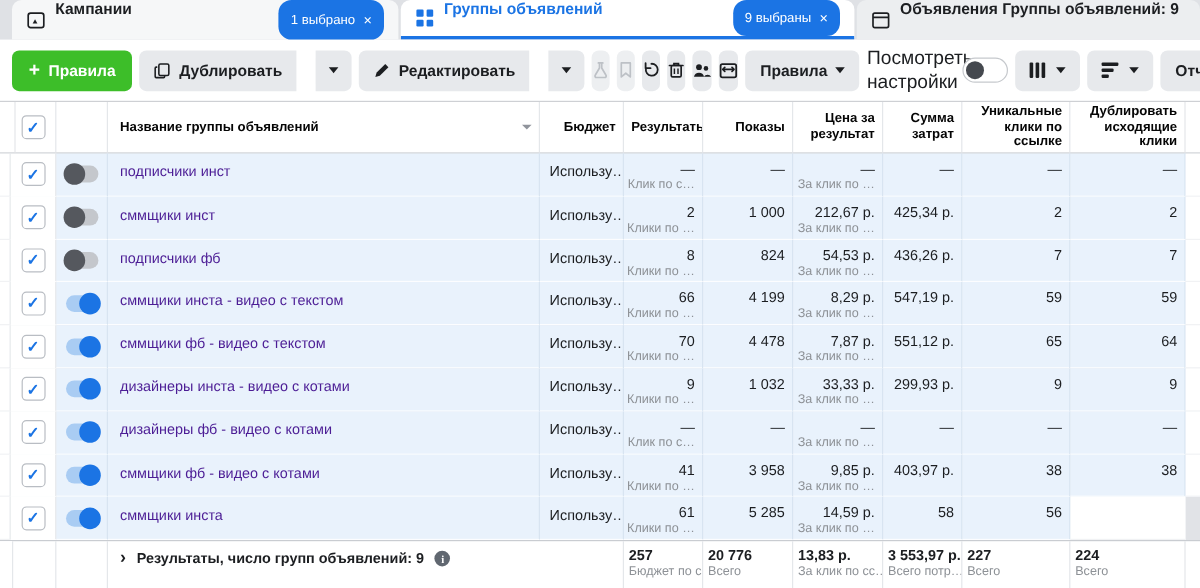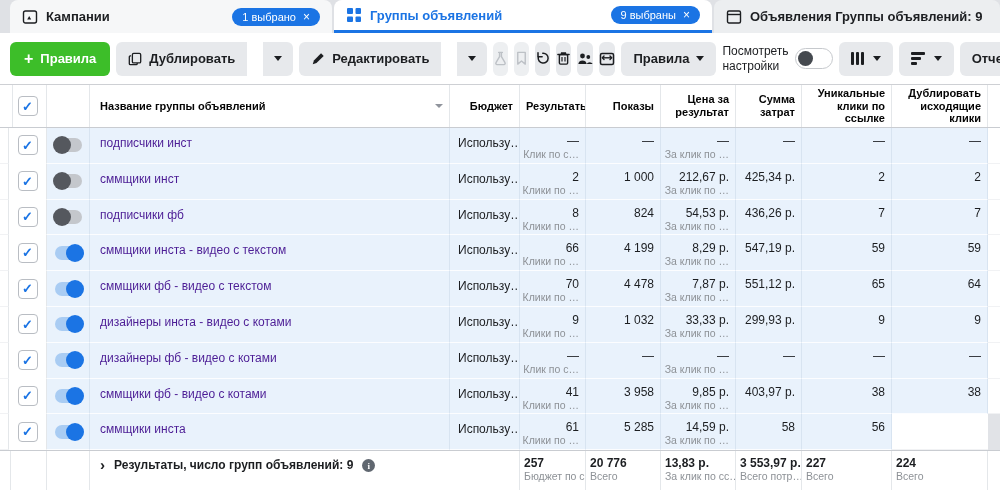--- a/index.html
+++ b/index.html
@@ -5,42 +5,42 @@
   * { box-sizing: border-box; margin: 0; padding: 0; }
   html,body { width:1000px; height:490px; }
   body {
     font-family: "Liberation Sans", sans-serif;
     background:#e1e3e7;
     color:#1c1e21;
     overflow:hidden;
   }
   
   .tabbar { height:33px; display:flex; align-items:stretch; background:#dfe1e5; padding-left:10px; }
-  .tab { display:flex; align-items:center; gap:8px; padding:0 12px; border-radius:8px 8px 0 0; margin-right:2px; cursor:pointer; }
+  .tab { display:flex; gap:8px; padding:0 12px; border-radius:8px 8px 0 0; margin-right:2px; cursor:pointer; }
   .tab .tlabel { font-size:13px; font-weight:700; white-space:nowrap; }
   .tab1 { width:322px; background:#f6f7f8; color:#1c1e21; }
   .tab2 { width:378px; background:#ffffff; color:#1b74e4; border-bottom:3px solid #1b74e4; }
   .tab3 { flex:1; background:#eceef0; color:#1c1e21; margin-right:0; border-radius:8px 8px 0 0; }
   .badge { margin-left:auto; background:#1b74e4; color:#fff; font-size:11px; font-weight:400;
            border-radius:11px; padding:3px 10px; display:flex; align-items:center; gap:7px; white-space:nowrap; }
   .badge .bx { font-size:12px; line-height:1; }
   .ticon { display:flex; align-items:center; }
   
   .toolbar { height:52px; background:#fff; display:flex; align-items:center; gap:6px; padding:0 10px; border-bottom:1px solid #ced0d4; }
   .btn { height:34px; background:#e7e9ec; border:none; border-radius:6px; font-family:inherit;
          font-size:13px; font-weight:600; color:#1c1e21; display:flex; align-items:center; gap:7px; padding:0 12px; cursor:pointer; white-space:nowrap; }
   .btn-create { background:#3dbe29; color:#fff; font-weight:700; padding:0 14px; }
   .btn-create .plus { font-size:16px; font-weight:700; line-height:1; }
   .split { display:flex; gap:16px; }
   .split .main { border-radius:6px 0 0 6px; }
   .split .arr  { border-radius:0 6px 6px 0; width:30px; justify-content:center; padding:0; }
   .iconbtn { width:36px; justify-content:center; padding:0; }
   .iconbtn.disabled { color:#bdc1c6; background:#edeff1; cursor:default; }
   .caret { width:0; height:0; border-left:4px solid transparent; border-right:4px solid transparent; border-top:5px solid currentColor; display:inline-block; }
-  .view-settings { margin-left:auto; font-size:12px; line-height:1.25; color:#1c1e21; width:74px; }
+  .view-settings { margin-left:auto; font-size:16px; line-height:1.25; color:#1c1e21; width:74px; }
   .switch { width:38px; height:21px; border:1px solid #c6c9cd; background:#fff; border-radius:11px; position:relative; cursor:pointer; flex:none; }
   .switch .knob { position:absolute; top:2px; left:2px; width:15px; height:15px; border-radius:50%; background:#45494f; }
   .cols-icon { display:flex; gap:2px; }
   .cols-icon i { width:3px; height:13px; background:currentColor; border-radius:1px; }
   .brk-icon { display:flex; flex-direction:column; gap:2px; }
   .brk-icon i { height:3px; background:currentColor; border-radius:1px; display:block; }
   .brk-icon i:nth-child(1){width:14px;} .brk-icon i:nth-child(2){width:10px;} .brk-icon i:nth-child(3){width:6px;}
   
   .grid { display:grid; grid-template-columns: 9px 38px 43px 360px 70px 66px 75px 75px 66px 90px 96px 12px; }
   .thead { height:43px; background:#fff; border-bottom:1px solid #c9ccd1; font-size:11px; font-weight:700; color:#050505; }

